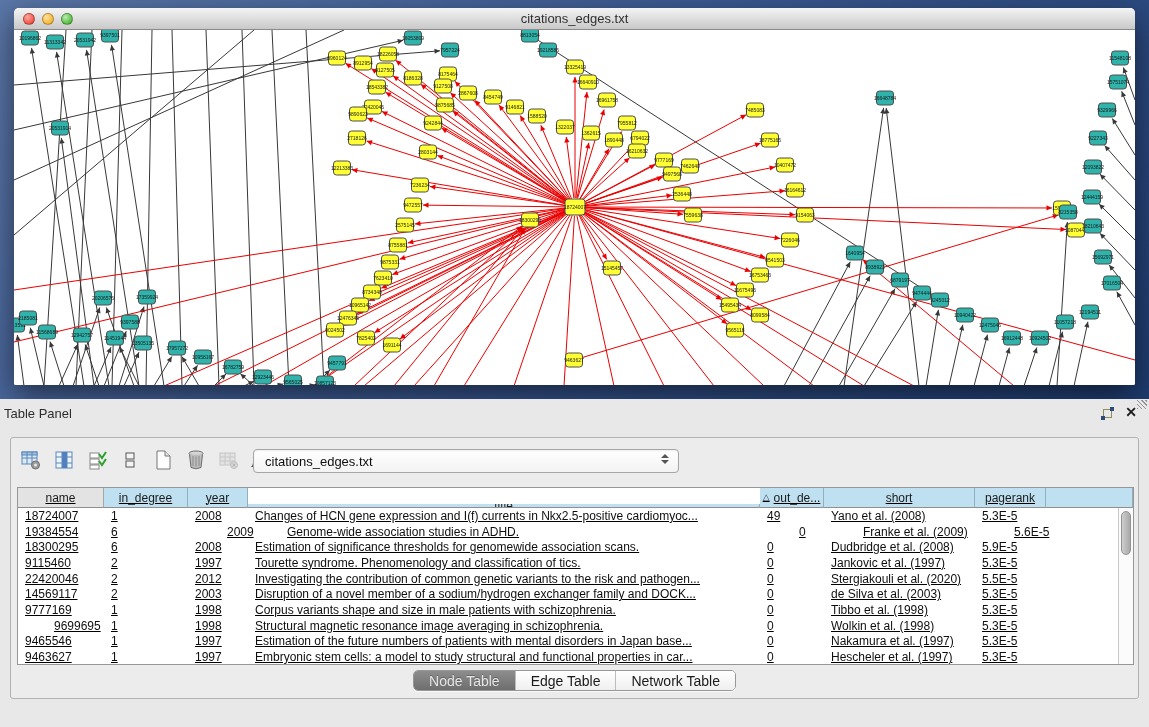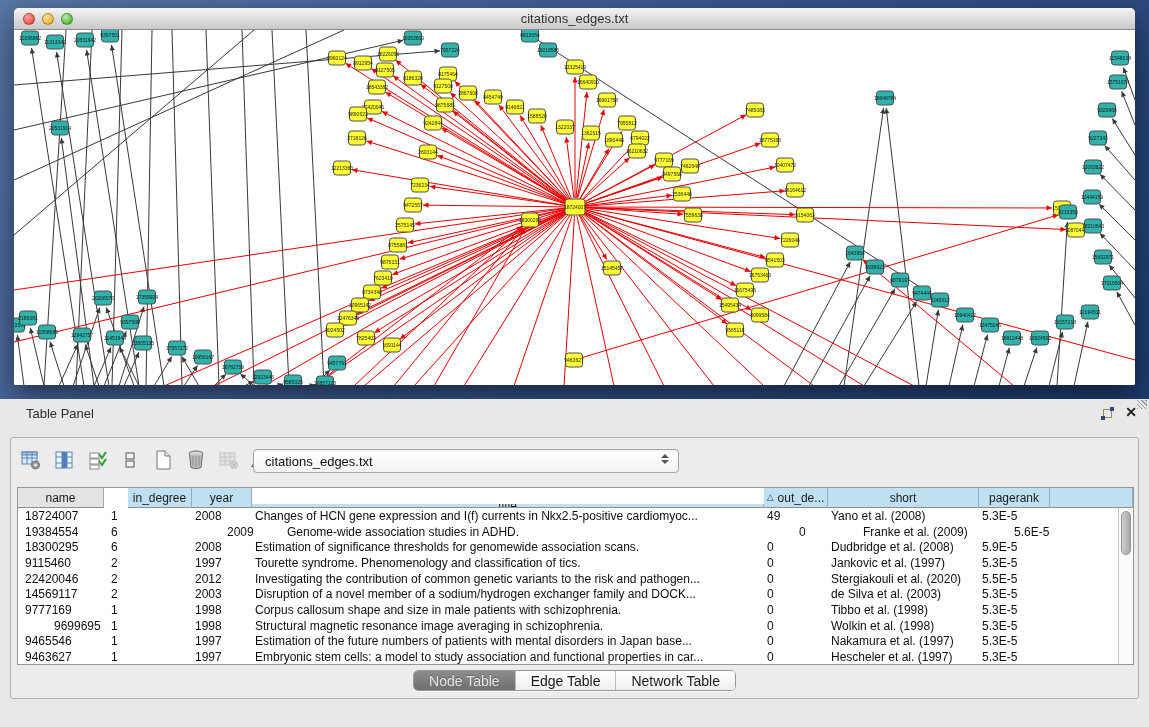--- a/index.html
+++ b/index.html
@@ -20,21 +20,21 @@
   .light { width:12px; height:12px; border-radius:50%; border:1px solid rgba(0,0,0,.28); }
   .l-close { background:radial-gradient(circle at 35% 30%,#ffa79e,#ee4f43 75%); }
   .l-min   { background:radial-gradient(circle at 35% 30%,#ffe2a0,#f5b32e 75%); }
   .l-zoom  { background:radial-gradient(circle at 35% 30%,#b9edae,#52b83c 75%); }
   #gcanvas { position:relative; width:1121px; height:355px; overflow:hidden;
              background:#fff; border-radius:0 0 2px 2px; }
 
   
   #bottom { position:absolute; left:0; top:399px; width:1149px; height:328px; background:#e8e8e8; }
   #ptitlebar { position:relative; height:28px; display:flex; align-items:center;
-               padding-left:26px; font-size:13px; color:#2d2d2d; }
+               padding-left:4px; font-size:13px; color:#2d2d2d; }
   #pgrip { position:absolute; right:2px; top:1px; width:10px; height:9px; opacity:.8;
            background:repeating-linear-gradient(45deg,#7d7d7d 0 1px,transparent 1px 3px); }
   #pfloat { position:absolute; right:35px; top:8px; width:13px; height:13px; }
   #pfloat .sq { position:absolute; left:2px; top:2px; width:9px; height:9px; border:1px solid #8e8e54; }
   #pfloat .c1,#pfloat .c2 { position:absolute; width:4px; height:4px; background:#2d4a7a; }
   #pfloat .c1 { left:0; bottom:0; } #pfloat .c2 { right:0; top:0; }
   #pclose { position:absolute; right:12px; top:5px; font-size:14px; font-weight:bold; color:#1c1c1c; cursor:default; }
 
   #pbody { position:absolute; left:10px; top:38px; width:1129px; height:262px;
            background:#ececec; border:1px solid #b2b2b2; border-radius:3px; }
@@ -44,21 +44,21 @@
   #combo { position:absolute; left:242px; top:11px; width:426px; height:24px;
            background:linear-gradient(#ffffff,#f3f3f3); border:1px solid #a6a6a6; border-radius:4px;
            display:flex; align-items:center; padding:0 22px 0 11px; font-size:13px; color:#101010;
            box-shadow:inset 0 1px 2px rgba(0,0,0,.07); }
   #combo .spin { position:absolute; right:9px; top:4px; display:flex; flex-direction:column; gap:2px; }
   #combo .spin i { width:0; height:0; border-left:4px solid transparent; border-right:4px solid transparent; }
   #combo .spin .up { border-bottom:4px solid #555; }
   #combo .spin .dn { border-top:4px solid #555; }
 
   #tablewrap { position:absolute; left:6px; top:49px; width:1117px; height:178px;
-               border:1px solid #979797; background:#fff; overflow:hidden; }
+               border:1px solid #979797; background:#fff; overflow:hidden;text-decoration:underline; }
   #hrow { display:flex; height:20px; }
   .hcell { background:#bfe0f1; border-right:1px solid #93aebc; border-bottom:1px solid #8f8f8f;
            display:flex; align-items:center; justify-content:center; gap:4px;
            font-size:12px; color:#1b1b1b; overflow:hidden; white-space:nowrap; }
   .hcell.gray { background:#e3e3e3; border-right:1px solid #a6a6a6; }
   .sorttri { font-size:9px; color:#2e3d55; line-height:1; }
   .trow { display:flex; height:15.7px; align-items:center; font-size:12px; color:#0e0e0e; background:#fff; }
   .tcell { padding-left:7px; white-space:nowrap; overflow:hidden; }
   #vscroll { position:absolute; right:0; top:20px; bottom:0; width:15px;
              background:#fbfbfb; border-left:1px solid #c9c9c9; }
@@ -658,21 +658,21 @@
           <i class="up"></i>
           <i class="dn"></i>
         </span>
     </div>
 
     <div id="tablewrap">
       <div id="hrow">
           <div class="hcell gray" style="width: 86px;">
             <span>name</span>
           </div>
-          <div class="hcell" style="width: 64px; margin-left: 24px;">
+          <div class="hcell" style="width: 84px;">
             <span>in_degree</span>
           </div>
           <div class="hcell" style="width: 60px;">
             <span>year</span>
           </div>
           <div class="hcell" style="width: 512px; margin-top: 16px;">
             <span>title</span>
           </div>
           <div class="hcell" style="width: 64px;">
             <span class="sorttri">△</span>
@@ -738,21 +738,21 @@
             <div class="tcell" style="width: 60px;">2003</div>
             <div class="tcell" style="width: 512px;">Disruption of a novel member of a sodium/hydrogen exchanger family and DOCK...</div>
             <div class="tcell" style="width: 64px;">0</div>
             <div class="tcell" style="width: 151px;">de Silva et al. (2003)</div>
             <div class="tcell" style="width: 71px;">5.3E-5</div>
           </div>
           <div class="trow">
             <div class="tcell" style="width: 86px;">9777169</div>
             <div class="tcell" style="width: 84px;">1</div>
             <div class="tcell" style="width: 60px;">1998</div>
-            <div class="tcell" style="width: 512px;">Corpus callosum shape and size in male patients with schizophrenia.</div>
+            <div class="tcell" style="width: 512px;">Corpus variants shape and size in male patients with schizophrenia.</div>
             <div class="tcell" style="width: 64px;">0</div>
             <div class="tcell" style="width: 151px;">Tibbo et al. (1998)</div>
             <div class="tcell" style="width: 71px;">5.3E-5</div>
           </div>
           <div class="trow">
             <div class="tcell" style="width: 86px; padding-left: 36px;">9699695</div>
             <div class="tcell" style="width: 84px;">1</div>
             <div class="tcell" style="width: 60px;">1998</div>
             <div class="tcell" style="width: 512px;">Structural magnetic resonance image averaging in schizophrenia.</div>
             <div class="tcell" style="width: 64px;">0</div>
@@ -765,21 +765,21 @@
             <div class="tcell" style="width: 60px;">1997</div>
             <div class="tcell" style="width: 512px;">Estimation of the future numbers of patients with mental disorders in Japan base...</div>
             <div class="tcell" style="width: 64px;">0</div>
             <div class="tcell" style="width: 151px;">Nakamura et al. (1997)</div>
             <div class="tcell" style="width: 71px;">5.3E-5</div>
           </div>
           <div class="trow">
             <div class="tcell" style="width: 86px;">9463627</div>
             <div class="tcell" style="width: 84px;">1</div>
             <div class="tcell" style="width: 60px;">1997</div>
-            <div class="tcell" style="width: 512px;">Embryonic stem cells: a model to study association and functional properties in car...</div>
+            <div class="tcell" style="width: 512px;">Embryonic stem cells: a model to study structural and functional properties in car...</div>
             <div class="tcell" style="width: 64px;">0</div>
             <div class="tcell" style="width: 151px;">Hescheler et al. (1997)</div>
             <div class="tcell" style="width: 71px;">5.3E-5</div>
           </div>
         </div>
       <div id="vscroll">
         <div id="vthumb"></div>
       </div>
     </div>
 

